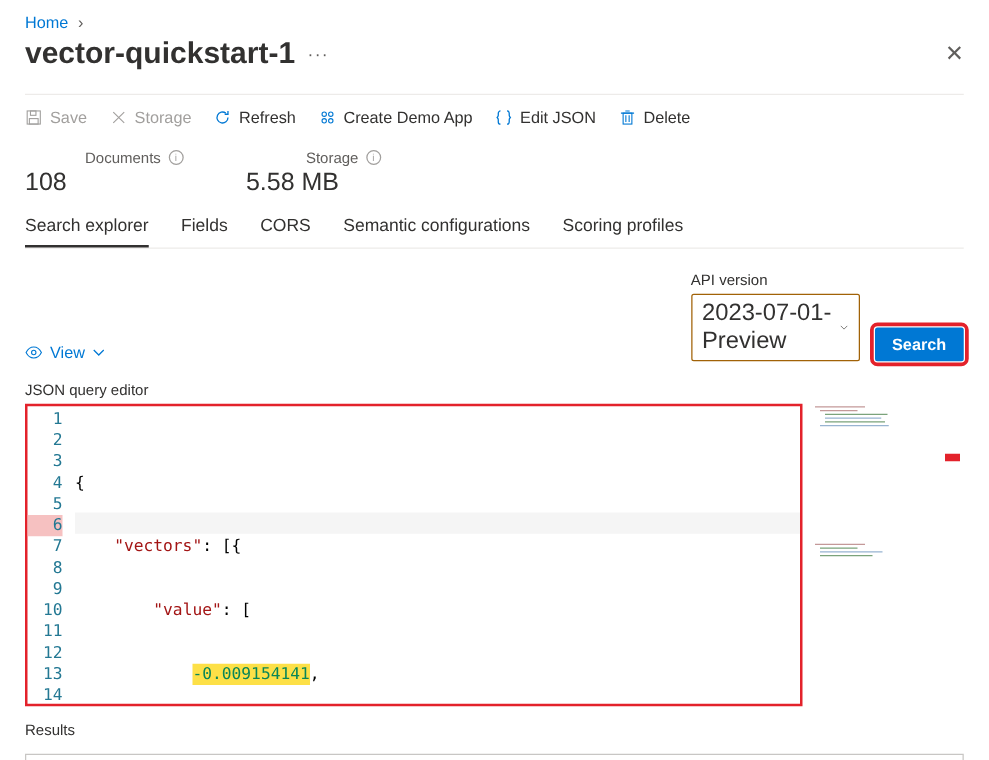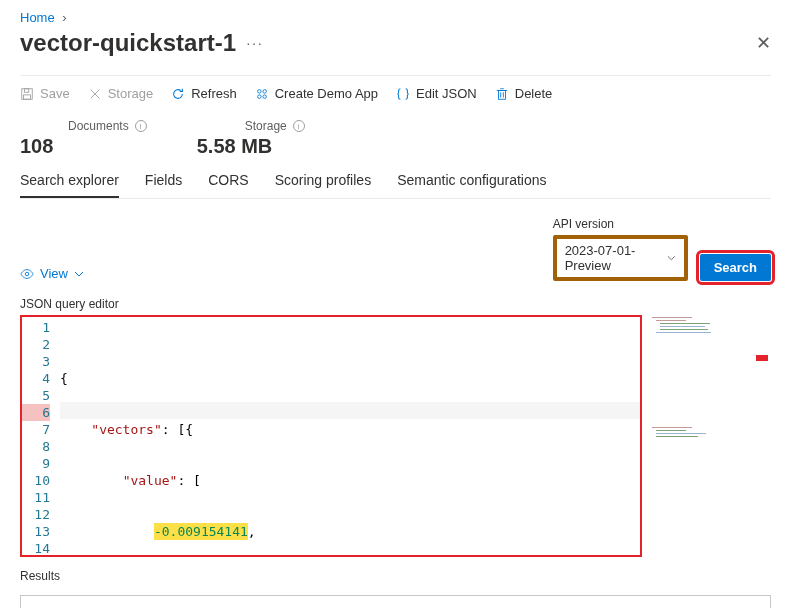--- a/index.html
+++ b/index.html
@@ -23,43 +23,43 @@
   .toolbar {
     display: flex; align-items: flex-start; gap: 18px;
     border-top: 1px solid #edebe9;
     padding: 10px 0;
   }
   .tool-item { display: flex; align-items: center; gap: 6px; color: #323130; cursor: pointer; font-size: 13px; }
   .tool-item.disabled { color: #a19f9d; cursor: default; }
   .tool-item svg { width: 14px; height: 14px; }
   .stats { display: flex; gap: 50px; padding: 8px 0 14px 0; }
   .stat-label { font-size: 12px; color: #605e5c; display: flex; align-items: center; gap: 6px; margin-left: 48px; }
-  .stat-value { font-size: 20px; font-weight: 700; margin-top: 2px; }
+  .stat-value { font-size: 20px; font-weight: 400; margin-top: 2px; }
   .info-icon { width: 12px; height: 12px; border: 1px solid #a19f9d; border-radius: 50%; display: inline-flex; align-items: center; justify-content: center; font-size: 8px; color: #a19f9d; }
   .tabs {
     display: flex; gap: 26px;
     border-bottom: 1px solid #edebe9;
   }
   .tab {
     padding: 0 0 8px 0; cursor: pointer; font-size: 14px;
     border-bottom: 2px solid transparent;
     color: #323130;
   }
   .tab.active { border-bottom-color: #323130; font-weight: 400; }
   .subbar {
     display: flex; justify-content: space-between; align-items: flex-end;
     padding: 18px 0 10px 0;
   }
   .view-dd { color: #0078d4; display: flex; align-items: center; gap: 6px; cursor: pointer; font-size: 13px; }
   .right-group { display: flex; align-items: flex-end; gap: 12px; }
   .api-group { display: flex; flex-direction: column; gap: 4px; }
   .api-label { font-size: 12px; }
   .api-select {
-    border: 4px solid #a16207; border-radius: 2px; padding: 4px 8px;
-    font-size: 13px; width: 135px;
+    border: 1px solid #a16207; border-radius: 2px; padding: 4px 8px;
+    font-size: 19px; width: 135px;
     display: flex; justify-content: space-between; align-items: center;
     cursor: pointer;
   }
   .search-btn {
     background: #0078d4; color: #fff; border: none; padding: 6px 14px;
     font-size: 13px; font-weight: 600; border-radius: 2px; cursor: pointer;
     outline: 3px solid #e3222b; outline-offset: 1px;
   }
   .editor-label { font-size: 12px; margin-top: 6px; margin-bottom: 4px; }
   .editor-wrap { display: flex; gap: 6px; }
@@ -182,22 +182,22 @@
       <span class="info-icon">i</span>
     </div>
     <div class="stat-value">5.58 MB</div>
   </div>
 </div>
 
 <div class="tabs">
   <div class="tab active">Search explorer</div>
   <div class="tab">Fields</div>
   <div class="tab">CORS</div>
+  <div class="tab">Semantic configurations</div>
   <div class="tab">Scoring profiles</div>
-  <div class="tab">Semantic configurations</div>
 </div>
 
 <div class="subbar">
   <div class="view-dd">
     <svg width="14" height="14" viewBox="0 0 16 16" fill="none" stroke="#0078d4" stroke-width="1">
         <path d="M1 8s2.5-5 7-5 7 5 7 5-2.5 5-7 5-7-5-7-5z"></path>
         <circle cx="8" cy="8" r="2"></circle>
       </svg>
     <span>View</span>
     <svg width="10" height="10" viewBox="0 0 10 10" fill="none" stroke="#0078d4" stroke-width="1">

